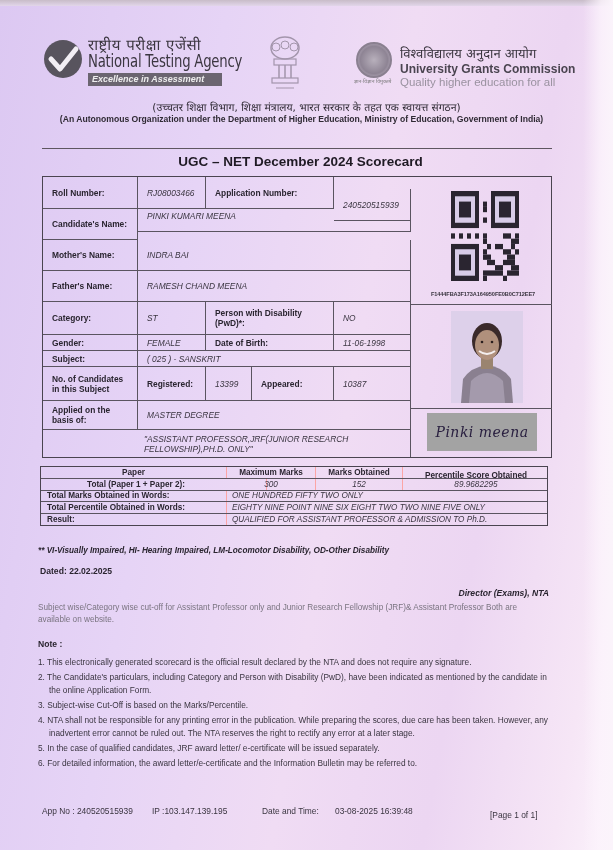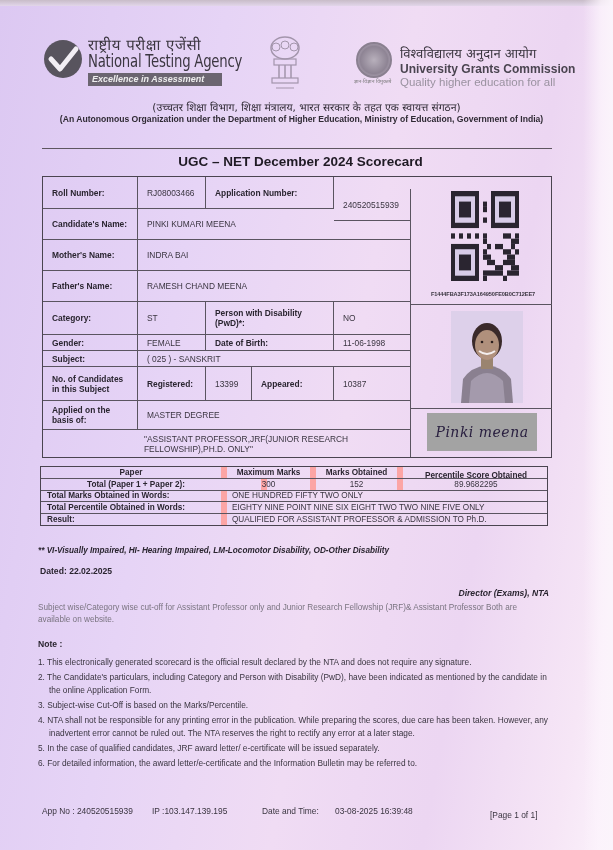--- a/index.html
+++ b/index.html
@@ -34,35 +34,35 @@
   .org-hindi { position: absolute; left: 0; right: 0; top: 100px; text-align: center; font-size: 10.5px; font-family: "DejaVu Sans", sans-serif; color: #2f2a34; }
   .org-english { position: absolute; left: 42px; right: 52px; top: 114px; text-align: center; font-size: 8.6px; font-weight: bold; color: #2f2a34; line-height: 11px; }
 
   .hr { position: absolute; left: 42px; width: 510px; height: 1px; background: #5e5660; top: 148px; }
   .title { position: absolute; left: 0; right: 12px; top: 154px; text-align: center; font-size: 13.5px; font-weight: bold; color: #1f1a24; }
 
   
   .grid { position: absolute; left: 42px; top: 176px; width: 510px; height: 282px; border: 1.5px solid #4a4450; }
   .cell { position: absolute; border-right: 1px solid #5a5460; border-bottom: 1px solid #5a5460; font-size: 8.4px; display: flex; align-items: center; padding-left: 9px; line-height: 10px; }
   .lbl { font-weight: bold; color: #2a2530; }
-  .val { color: #3a3540; }
+  .val { color: #3a3540; font-style: italic; }
   .qr-cell { position: absolute; left: 368px; top: 0; width: 141px; height: 128px; border-bottom: 1px solid #5a5460; }
   .qr { position: absolute; left: 40px; top: 14px; width: 68px; height: 90px; }
   .qr-code-text { position: absolute; left: 4px; top: 114px; width: 136px; text-align: center; font-size: 5.6px; font-weight: bold; color: #3a3540; letter-spacing: -0.1px; white-space: nowrap; }
   .photo-cell { position: absolute; left: 368px; top: 128px; width: 141px; height: 104px; border-bottom: 1px solid #5a5460; }
   .photo { position: absolute; left: 40px; top: 6px; width: 72px; height: 92px; overflow: hidden; }
   .sig-cell { position: absolute; left: 368px; top: 232px; width: 141px; height: 48px; }
   .sig { position: absolute; left: 16px; top: 4px; width: 110px; height: 38px; background: #a3a3a3; display: flex; align-items: center; justify-content: center; }
   .sig span { font-family: "DejaVu Serif", serif; font-style: italic; font-size: 14px; color: #2a2040; letter-spacing: 0.5px; }
 
   
   .marks { position: absolute; left: 40px; top: 466px; width: 508px; border: 1.5px solid #4a4450; }
   .mrow { position: relative; height: 11.5px; border-bottom: 1px solid #5a5460; font-size: 8.2px; }
   .mrow:last-child { border-bottom: none; }
-  .mc { position: absolute; top: 0; height: 100%; display: flex; align-items: center; border-right: 6px solid #fca5a5; }
+  .mc { position: absolute; top: 0; height: 100%; display: flex; align-items: center; border-right: 1px solid #fca5a5; }
   .mc.last { border-right: none; }
   .mhead { font-weight: bold; justify-content: center; }
   .footnote { position: absolute; left: 38px; top: 546px; font-size: 8.2px; font-weight: bold; font-style: italic; color: #2a2530; white-space: nowrap; }
 
   .dated { position: absolute; left: 40px; top: 566px; font-size: 8.6px; font-weight: bold; color: #2a2530; }
   .director { position: absolute; right: 64px; top: 588px; font-size: 8.6px; font-weight: bold; color: #2a2530; font-style: italic; }
   .cutoff { position: absolute; left: 38px; top: 602px; width: 510px; font-size: 8.2px; color: #7a7480; line-height: 12px; }
   .note-title { position: absolute; left: 38px; top: 639px; font-size: 8.6px; font-weight: bold; color: #2a2530; }
   .notes { position: absolute; left: 38px; top: 656px; width: 520px; list-style: none; }
   .notes li { font-size: 8.3px; color: #3a3540; line-height: 13px; margin-bottom: 2px; padding-left: 11px; text-indent: -11px; }
@@ -114,21 +114,21 @@
   <div class="title">UGC – NET December 2024 Scorecard</div>
 
   <div class="grid">
 
     <div class="cell lbl" style="left:0;top:0;width:95px;height:32px;">Roll Number:</div>
     <div class="cell val" style="left:95px;top:0;width:68px;height:32px;">RJ08003466</div>
     <div class="cell lbl" style="left:163px;top:0;width:128px;height:32px;">Application Number:</div>
     <div class="cell val" style="left:291px;top:12px;width:77px;height:32px;">240520515939</div>
 
     <div class="cell lbl" style="left:0;top:32px;width:95px;height:31px;">Candidate's Name:</div>
-    <div class="cell val" style="left:95px;top:32px;width:273px;height:31px;">PINKI KUMARI MEENA</div>
+    <div class="cell val" style="left:95px;top:24px;width:273px;height:31px;">PINKI KUMARI MEENA</div>
 
     <div class="cell lbl" style="left:0;top:63px;width:95px;height:31px;">Mother's Name:</div>
     <div class="cell val" style="left:95px;top:63px;width:273px;height:31px;">INDRA BAI</div>
 
     <div class="cell lbl" style="left:0;top:94px;width:95px;height:31px;">Father's Name:</div>
     <div class="cell val" style="left:95px;top:94px;width:273px;height:31px;">RAMESH CHAND MEENA</div>
 
     <div class="cell lbl" style="left:0;top:125px;width:95px;height:33px;">Category:</div>
     <div class="cell val" style="left:95px;top:125px;width:68px;height:33px;">ST</div>
     <div class="cell lbl" style="left:163px;top:125px;width:128px;height:33px;padding-right:16px;">Person with Disability (PwD)*:</div>

